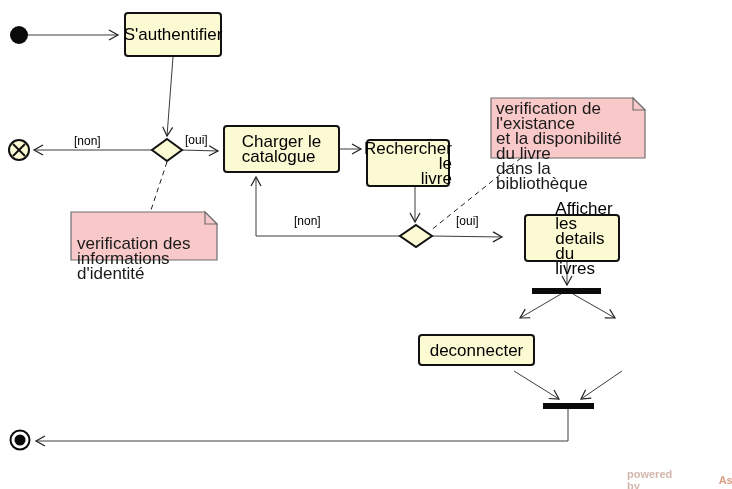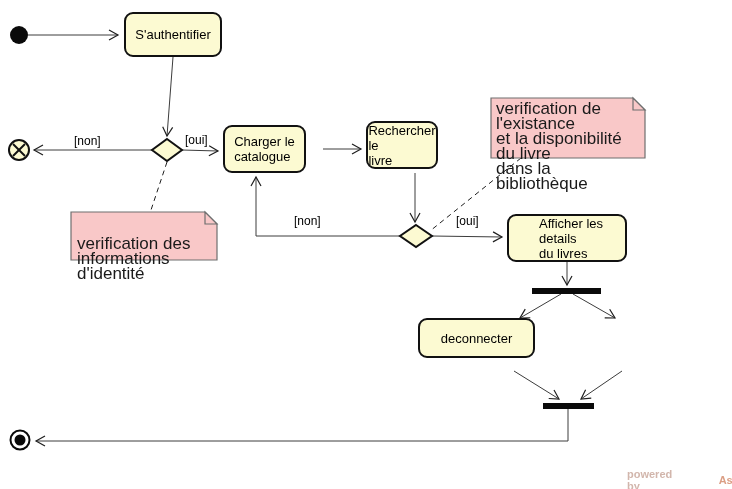--- a/index.html
+++ b/index.html
@@ -13,23 +13,23 @@
   #wires { position: absolute; left: 0; top: 0; }
   .edge { stroke: #3c3c3c; stroke-width: 1; fill: none; }
   .dashed { stroke: #1f1f1f; stroke-width: 1; fill: none; stroke-dasharray: 5,4; }
   .shape { stroke: #111111; stroke-width: 2; }
   .bar { fill: #0a0a0a; stroke: none; }
   .note-shape { stroke: #6f6f6f; stroke-width: 1.2; }
   .action {
     position: absolute; box-sizing: border-box;
     background: #FCFAD2;
     border: 2px solid #111111;
-    border-radius: 9px;
+    border-radius: 4px;
     display: flex; align-items: center; justify-content: center;
-    font-size: 13px; line-height: 15px; color: #000;
+    font-size: 17px; line-height: 15px; color: #000;
     text-align: left; white-space: pre-line;
     padding: 2px 6px;
   }
   .guard {
     position: absolute; font-size: 12px; color: #000; white-space: nowrap;
   }
   .note-text {
     position: absolute; font-size: 17px; line-height: 15px; color: #1a1a1a;
     white-space: pre-line;
   }
@@ -95,30 +95,30 @@
     <circle cx="20" cy="440" r="5.5" fill="#0a0a0a"></circle>
 
     <path class="note-shape" d="M71,212 L205,212 L217,224 L217,260 L71,260 Z" fill="#F9C8C8"></path>
     <path class="note-shape" d="M205,212 L205,224 L217,224 Z" fill="#F9C8C8"></path>
     <path class="note-shape" d="M491,98 L633,98 L645,110 L645,158 L491,158 Z" fill="#F9C8C8"></path>
     <path class="note-shape" d="M633,98 L633,110 L645,110 Z" fill="#F9C8C8"></path>
   </svg>
 
   <div class="action" style="left:124px; top:12px; width:98px; height:45px;">S'authentifier</div>
 
-  <div class="action" style="left:223px; top:125px; width:83px; height:48px;">Charger le
+  <div class="action" style="left:223px; top:125px; width:117px; height:48px;">Charger le
 catalogue</div>
 
-  <div class="action" style="left:366px; top:121px; width:72px; height:48px;">Rechercher le
+  <div class="action" style="left:366px; top:139px; width:84px; height:48px;text-align:right;">Rechercher le
 livre</div>
 
-  <div class="action" style="left:507px; top:214px; width:120px; height:48px;padding-left:30px;">Afficher les details
+  <div class="action" style="left:524px; top:214px; width:96px; height:48px;padding-left:30px;">Afficher les details
 du livres</div>
 
-  <div class="action" style="left:418px; top:318px; width:117px; height:40px;">deconnecter</div>
+  <div class="action" style="left:418px; top:334px; width:117px; height:32px;">deconnecter</div>
 
 
   <div class="guard" style="left:74px; top:134px;">[non]</div>
   <div class="guard" style="left:185px; top:133px;">[oui]</div>
   <div class="guard" style="left:294px; top:214px;">[non]</div>
   <div class="guard" style="left:456px; top:214px;">[oui]</div>
 
   <div class="note-text" style="left:77px; top:216px; width:136px;margin-top:20px;">verification des
 informations d'identité</div>
   <div class="note-text" style="left:496px; top:101px; width:146px;">verification de l'existance

